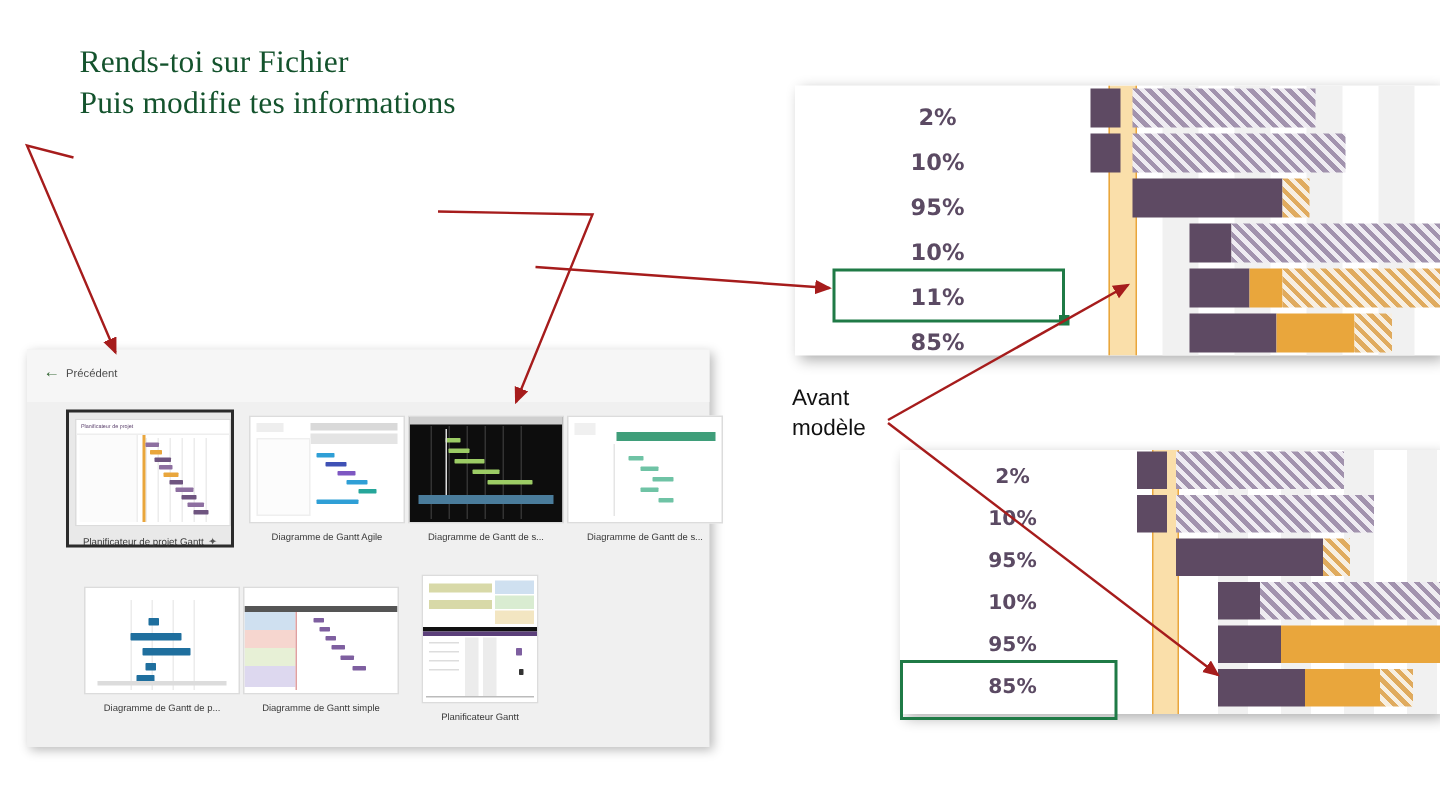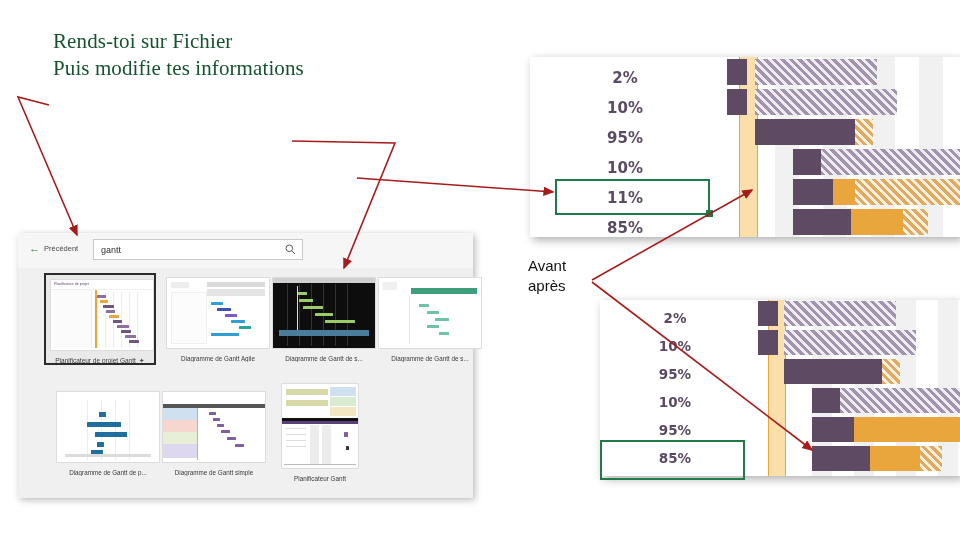--- a/index.html
+++ b/index.html
@@ -105,29 +105,20 @@
   <div id="instructions">
     <div class="line">Rends-toi sur Fichier</div>
     <div class="line">Puis modifie tes informations</div>
   </div>
 
   <div id="picker">
     <div class="topbar">
       <div id="back">
         <span class="arr">←</span>
         <span class="txt">Précédent</span>
-      </div>
-      <div id="searchbox">
-        <span class="val">gantt</span>
-        <span class="mag">
-          <svg width="11" height="11" viewBox="0 0 11 11">
-            <circle cx="4.3" cy="4.3" r="3.3" fill="none" stroke="#5a5a5a" stroke-width="1"></circle>
-            <line x1="6.8" y1="6.8" x2="10" y2="10" stroke="#5a5a5a" stroke-width="1"></line>
-          </svg>
-        </span>
       </div>
     </div>
 
     <div class="tgrid">
 
       <div class="tcell sel">
         <div class="tthumb">
           <div class="mini">
             <div class="hdr"></div>
             <div class="ttl">Planificateur de projet</div>
@@ -368,21 +359,21 @@
       <div class="rowbar" style="left:62px;top:146px;width:130px;height:25px;">
         <div class="seg solidp" style="left:0;width:58px;"></div>
         <div class="seg solido" style="left:58px;width:50px;"></div>
         <div class="seg hatcho" style="left:108px;width:22px;"></div>
       </div>
     </div>
   </div>
 
   <div id="avantapres">
     <div>Avant</div>
-    <div>après</div>
+    <div>modèle</div>
   </div>
 
   <svg id="arrows">
     <defs>
       <marker id="ah" markerWidth="7" markerHeight="7" refX="6" refY="3" orient="auto">
         <path d="M0,0 L7,3 L0,6 z" fill="#a61c1c"></path>
       </marker>
     </defs>
 
     <path d="M49,105 L18,97 L77,235" stroke="#a61c1c" stroke-width="1.6" fill="none" marker-end="url(#ah)"></path>

